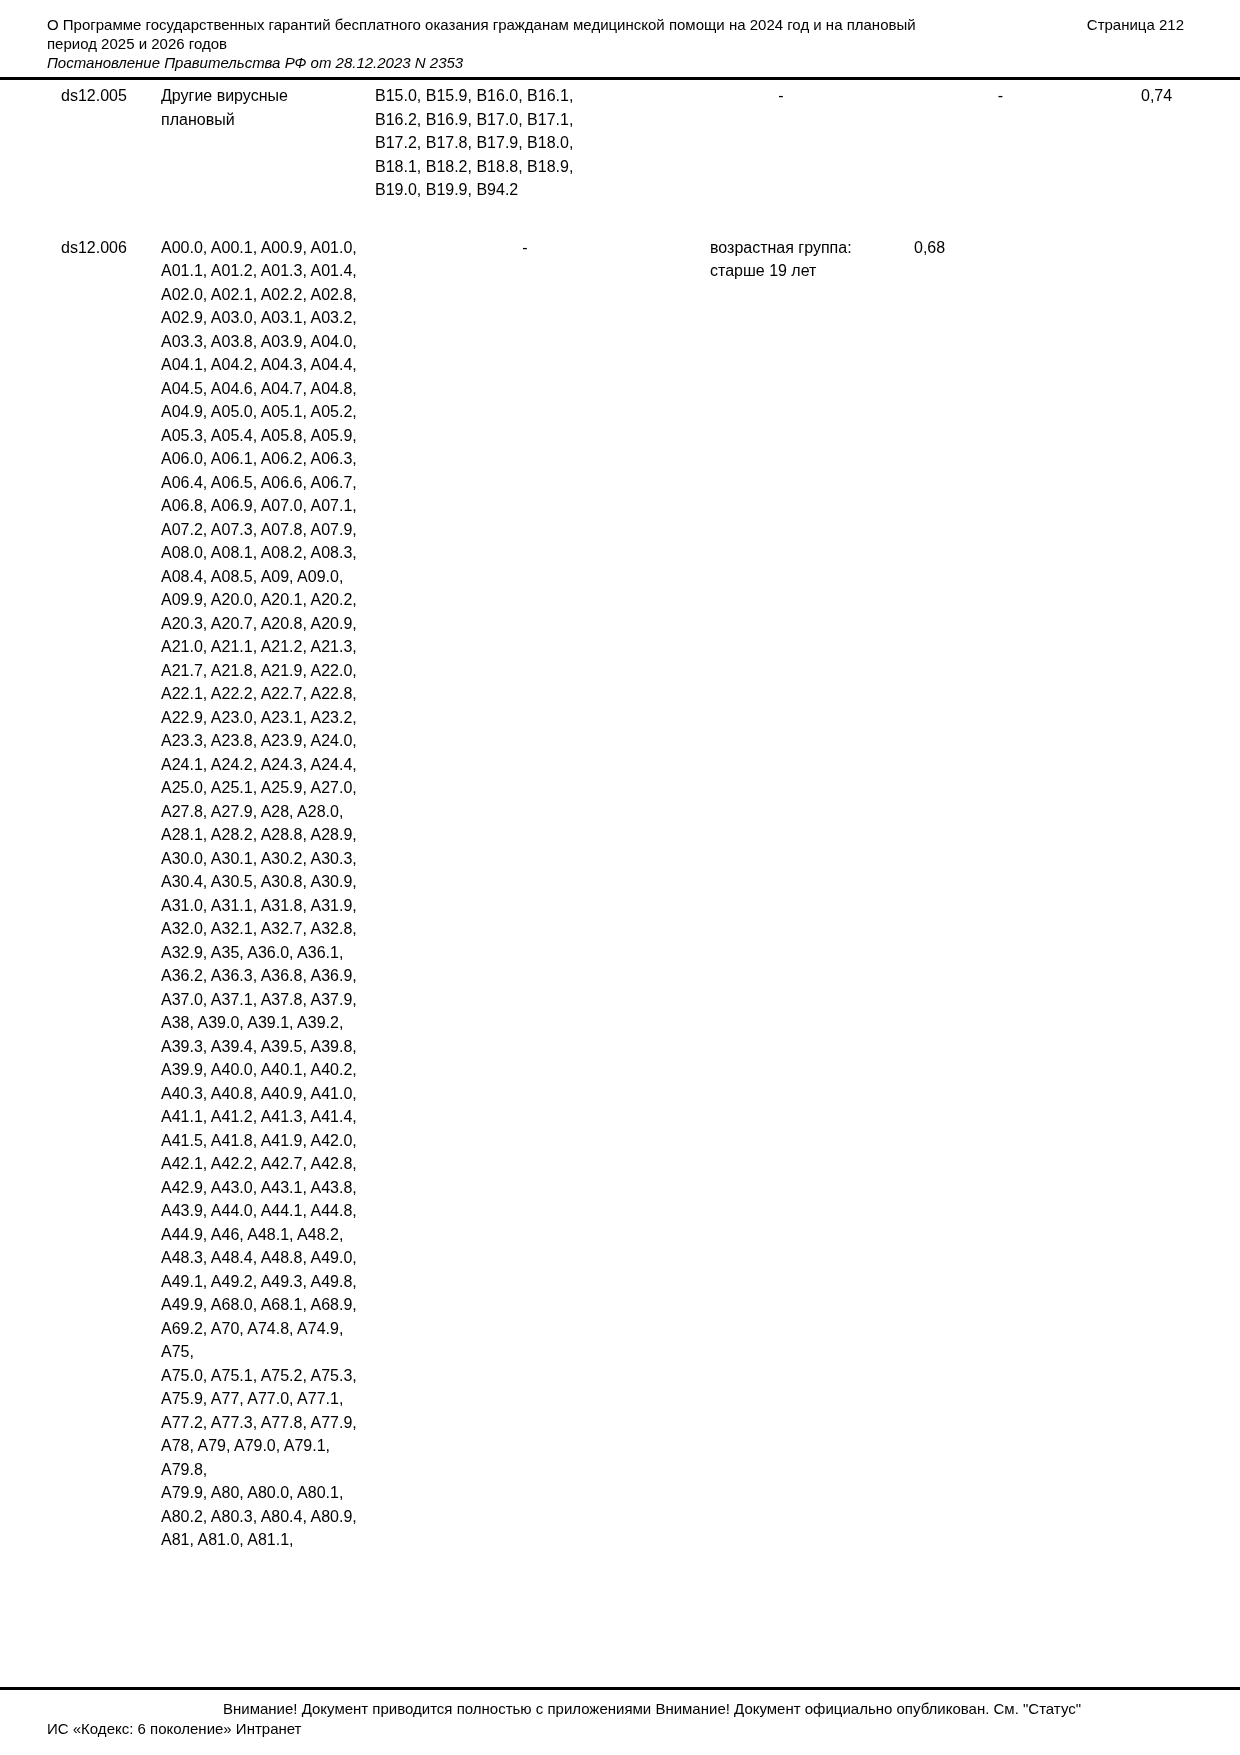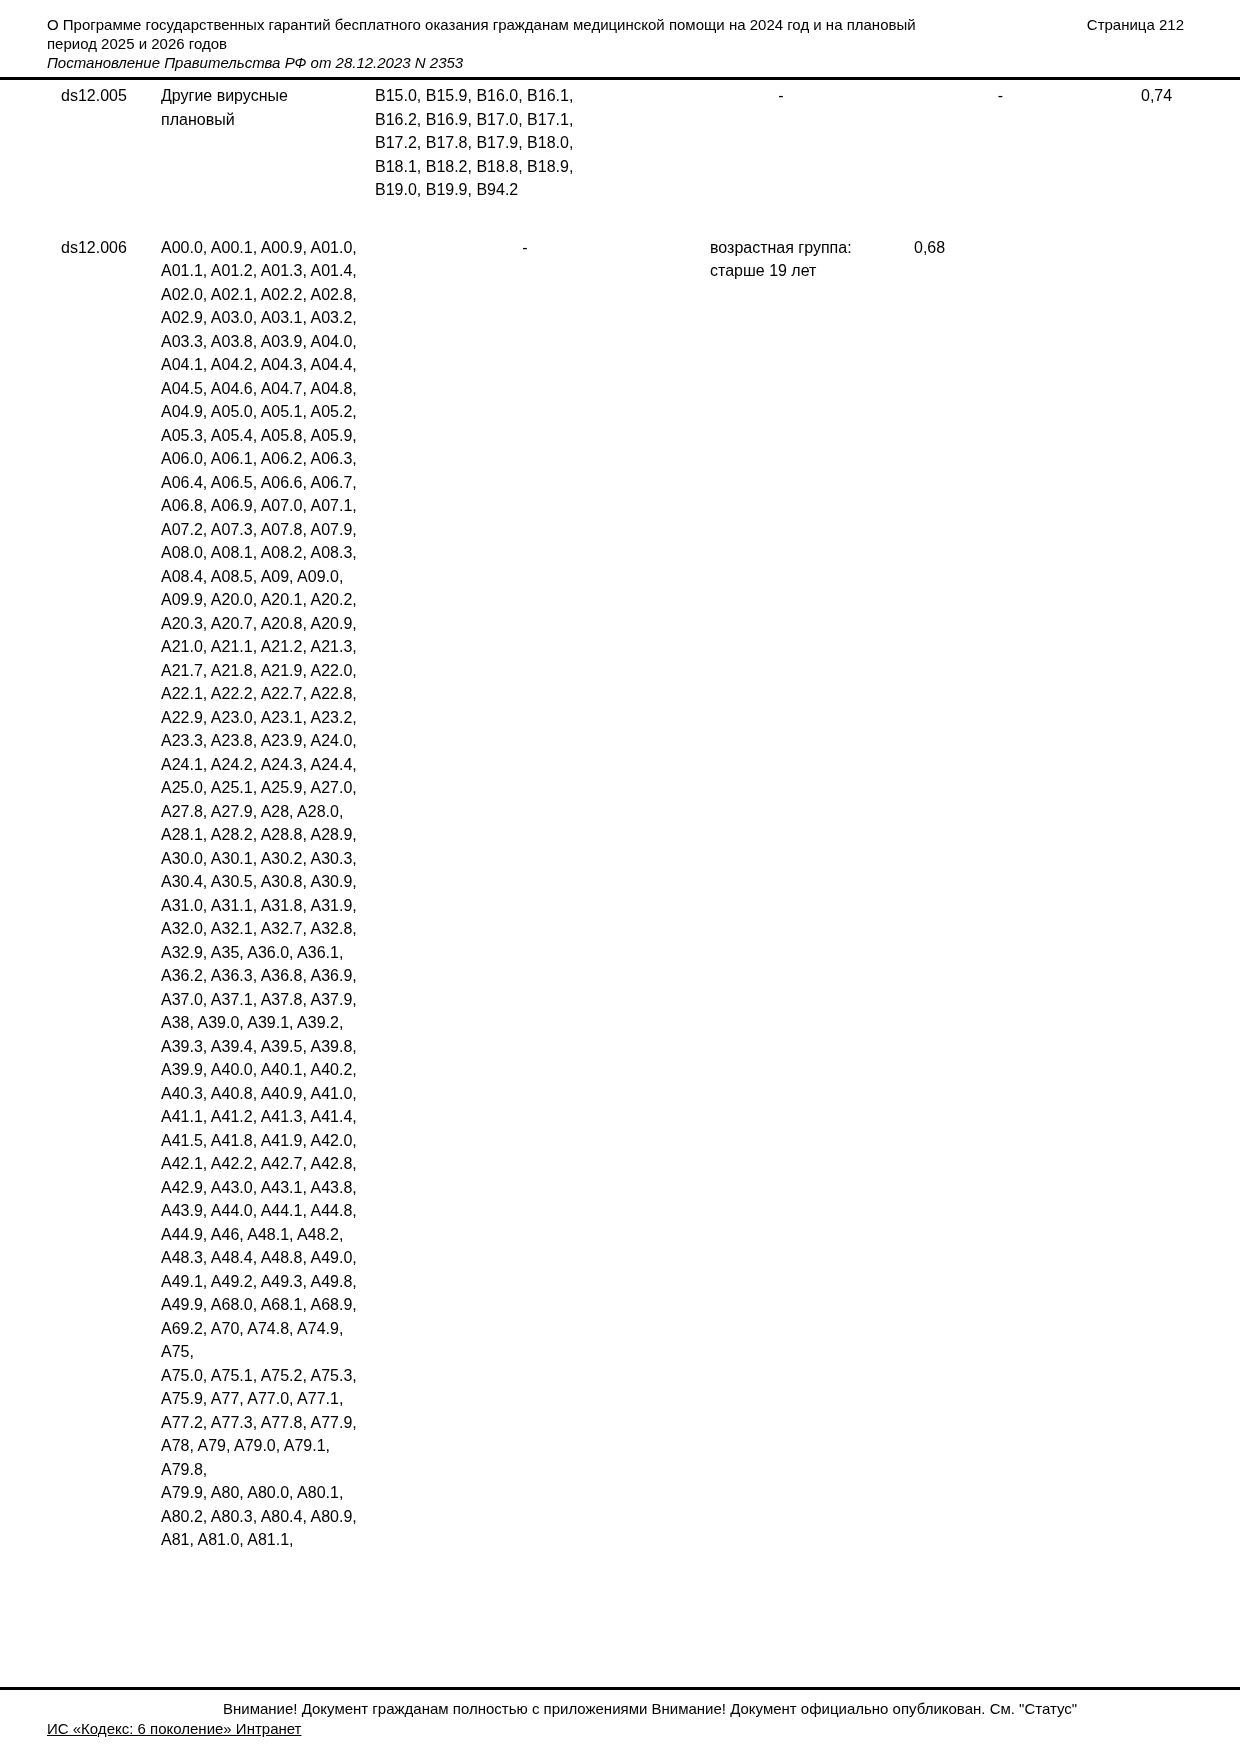--- a/index.html
+++ b/index.html
@@ -57,21 +57,21 @@
     position: absolute;
     left: 0;
     top: 1687px;
     width: 100%;
     font-size: 15px;
     line-height: 20px;
   }
   .footer-rule { height: 3px; background: #000; }
   .footer-text { margin: 9px 47px 0 47px; }
   .footer-notice { padding-left: 176px; }
-  .footer-source { padding-left: 0; text-decoration: underline; }
+  .footer-source { padding-left: 0; }
 </style>
 </head>
 <body>
 
 <div class="page">
 
   <div class="header">
     <div class="header-left">
       <div class="doc-title">О Программе государственных гарантий бесплатного оказания гражданам медицинской помощи на 2024 год и на плановый
 период 2025 и 2026 годов</div>
@@ -158,18 +158,18 @@
       <div class="cell pad-left">возрастная группа:
 старше 19 лет</div>
       <div class="cell coeff">0,68</div>
     </div>
 
   </div>
 
   <div class="footer">
     <div class="footer-rule"></div>
     <div class="footer-text">
-      <div class="footer-notice">Внимание! Документ гражданам полностью с приложениями Внимание! Документ официально опубликован. См.  "Статус"</div>
+      <div class="footer-notice">Внимание! Документ приводится полностью с приложениями Внимание! Документ официально опубликован. См.  "Статус"</div>
       <div class="footer-source">ИС «Кодекс: 6 поколение» Интранет</div>
     </div>
   </div>
 
 </div>
 
 </body></html>

